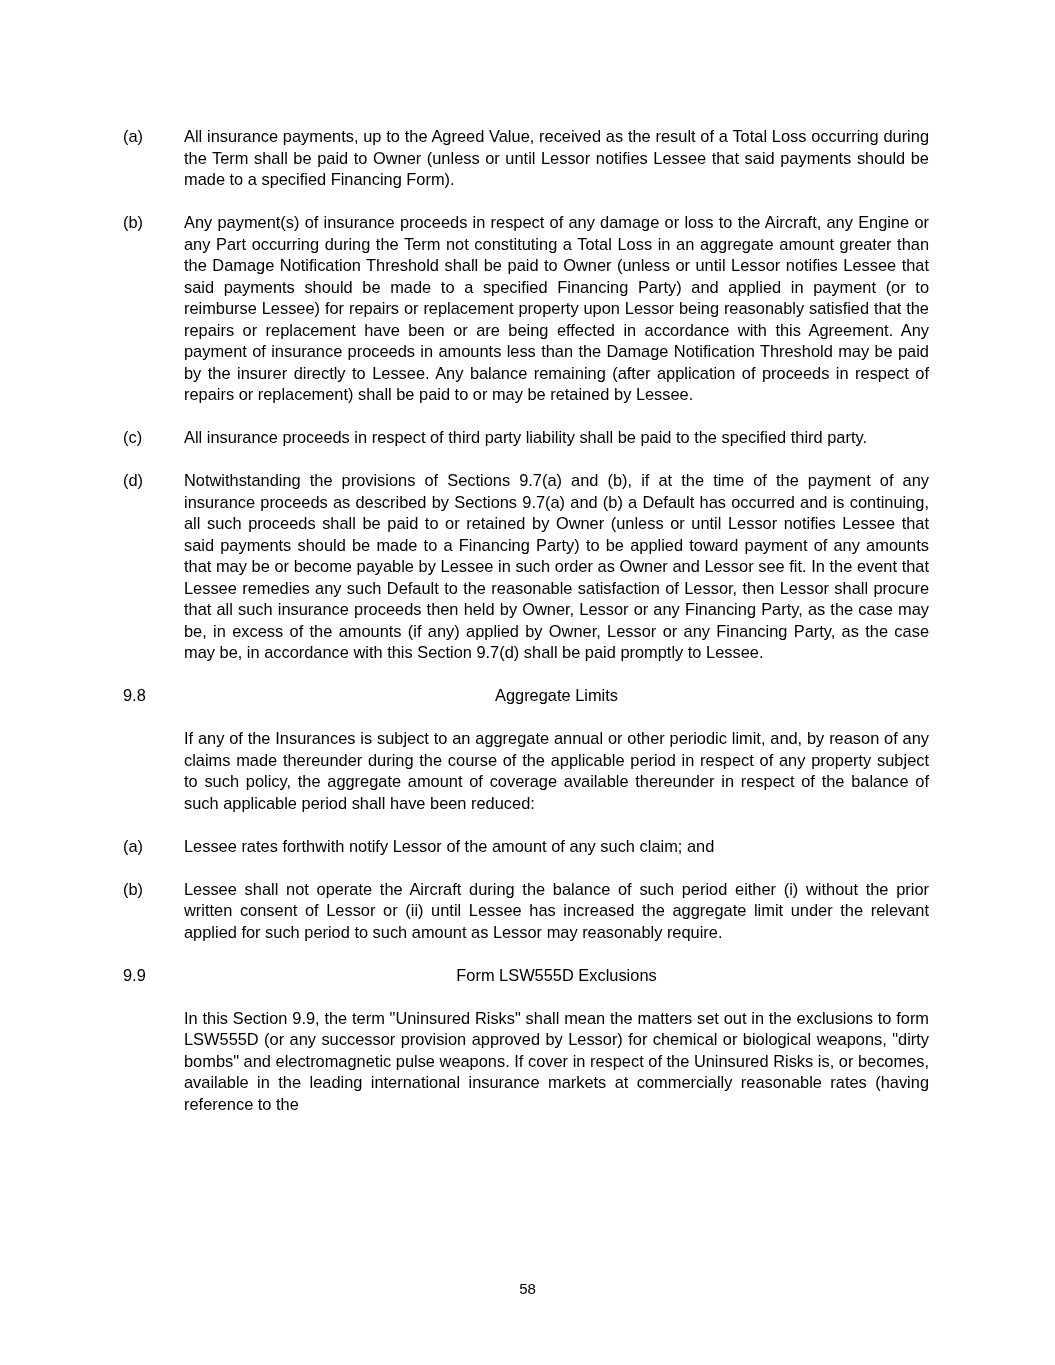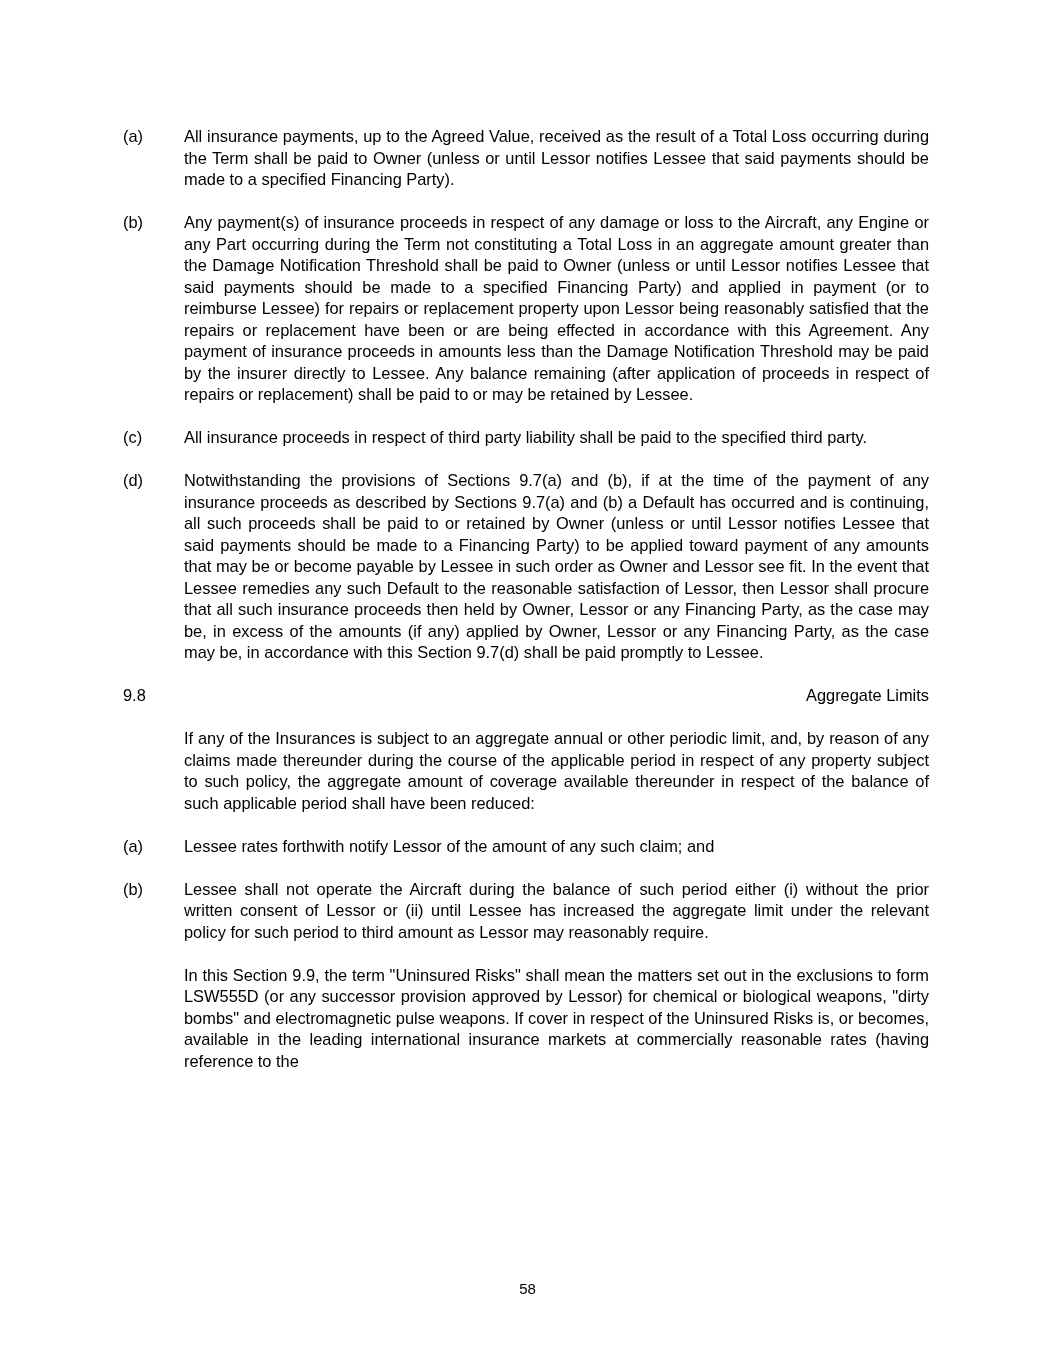--- a/index.html
+++ b/index.html
@@ -34,40 +34,40 @@
     flex: 0 0 61px;
   }
   .block .text {
     flex: 1 1 auto;
     text-align: justify;
   }
   .block.heading {
     font-weight: normal;
   }
   .block.heading .text {
-    text-align: right;
+    text-align: center;
   }
   .footer {
     position: absolute;
     top: 1280px;
     left: 0;
     width: 100%;
     text-align: center;
     font-size: 15px;
     line-height: 18px;
   }
 </style>
 </head>
 <body>
 
 <div class="page">
   <div class="content" id="blocks">
       <div class="block lettered">
         <div class="label">(a)</div>
-        <div class="text">All insurance payments, up to the Agreed Value, received as the result of a Total Loss occurring during the Term shall be paid to Owner (unless or until Lessor notifies Lessee that said payments should be made to a specified Financing Party).</div>
+        <div class="text">All insurance payments, up to the Agreed Value, received as the result of a Total Loss occurring during the Term shall be paid to Owner (unless or until Lessor notifies Lessee that said payments should be made to a specified Financing Form).</div>
       </div>
       <div class="block lettered">
         <div class="label">(b)</div>
         <div class="text">Any payment(s) of insurance proceeds in respect of any damage or loss to the Aircraft, any Engine or any Part occurring during the Term not constituting a Total Loss in an aggregate amount greater than the Damage Notification Threshold shall be paid to Owner (unless or until Lessor notifies Lessee that said payments should be made to a specified Financing Party) and applied in payment (or to reimburse Lessee) for repairs or replacement property upon Lessor being reasonably satisfied that the repairs or replacement have been or are being effected in accordance with this Agreement.  Any payment of insurance proceeds in amounts less than the Damage Notification Threshold may be paid by the insurer directly to Lessee.  Any balance remaining (after application of proceeds in respect of repairs or replacement) shall be paid to or may be retained by Lessee.</div>
       </div>
       <div class="block lettered">
         <div class="label">(c)</div>
         <div class="text">All insurance proceeds in respect of third party liability shall be paid to the specified third party.</div>
       </div>
       <div class="block lettered">
@@ -81,21 +81,25 @@
       <div class="block body">
         <div class="label"></div>
         <div class="text">If any of the Insurances is subject to an aggregate annual or other periodic limit, and, by reason of any claims made thereunder during the course of the applicable period in respect of any property subject to such policy, the aggregate amount of coverage available thereunder in respect of the balance of such applicable period shall have been reduced:</div>
       </div>
       <div class="block lettered">
         <div class="label">(a)</div>
         <div class="text">Lessee rates forthwith notify Lessor of the amount of any such claim; and</div>
       </div>
       <div class="block lettered">
         <div class="label">(b)</div>
-        <div class="text">Lessee shall not operate the Aircraft during the balance of such period either (i) without the prior written consent of Lessor or (ii) until Lessee has increased the aggregate limit under the relevant policy for such period to third amount as Lessor may reasonably require.</div>
+        <div class="text">Lessee shall not operate the Aircraft during the balance of such period either (i) without the prior written consent of Lessor or (ii) until Lessee has increased the aggregate limit under the relevant applied for such period to such amount as Lessor may reasonably require.</div>
+      </div>
+      <div class="block heading">
+        <div class="label">9.9</div>
+        <div class="text">Form LSW555D Exclusions</div>
       </div>
       <div class="block body">
         <div class="label"></div>
         <div class="text">In this Section 9.9, the term "Uninsured Risks" shall mean the matters set out in the exclusions to form LSW555D (or any successor provision approved by Lessor) for chemical or biological weapons, "dirty bombs" and electromagnetic pulse weapons.  If cover in respect of the Uninsured Risks is, or becomes, available in the leading international insurance markets at commercially reasonable rates (having reference to the</div>
       </div>
     </div>
   <div class="footer">
     <span>58</span>
   </div>
 </div>

